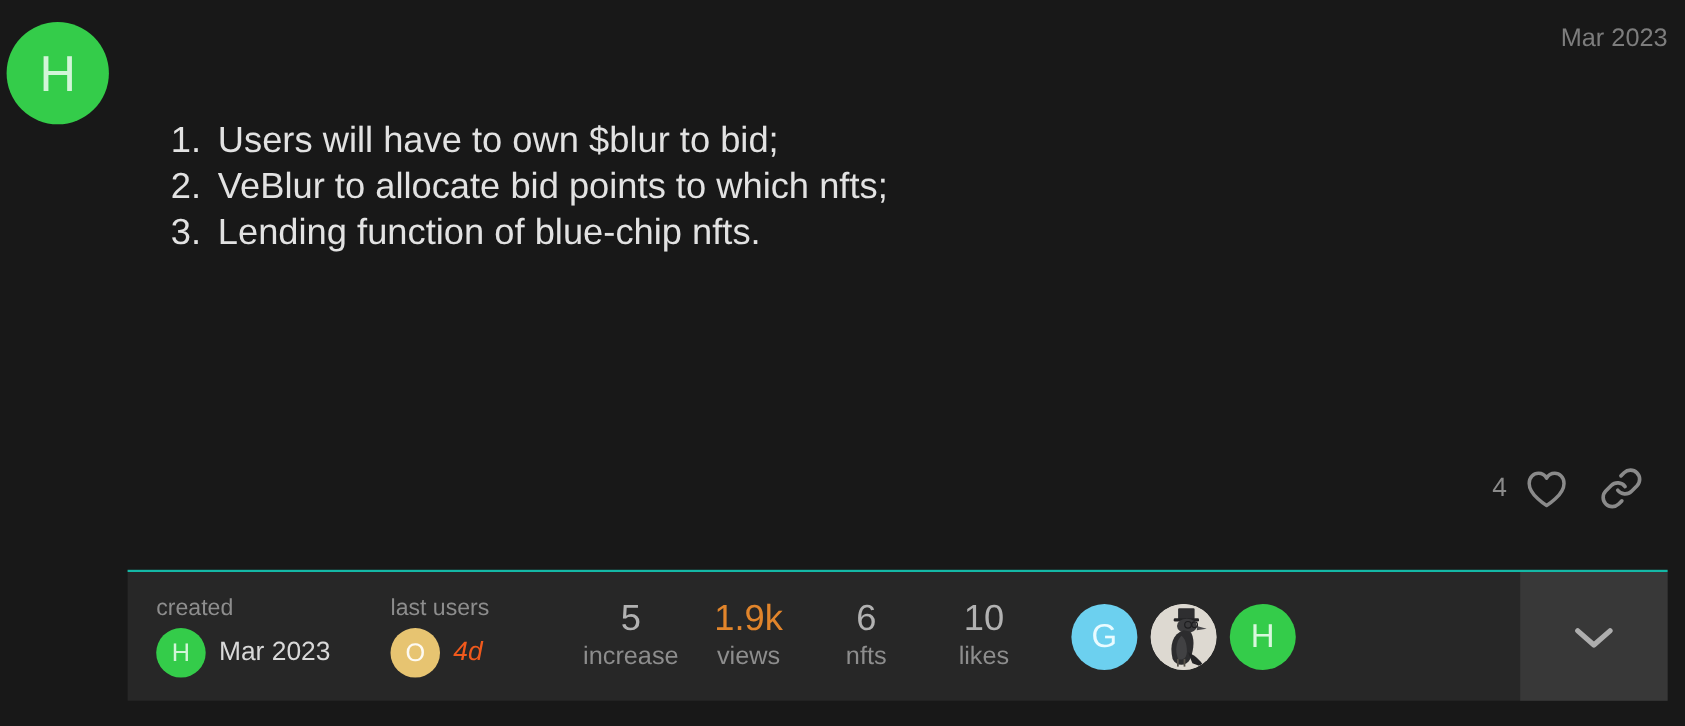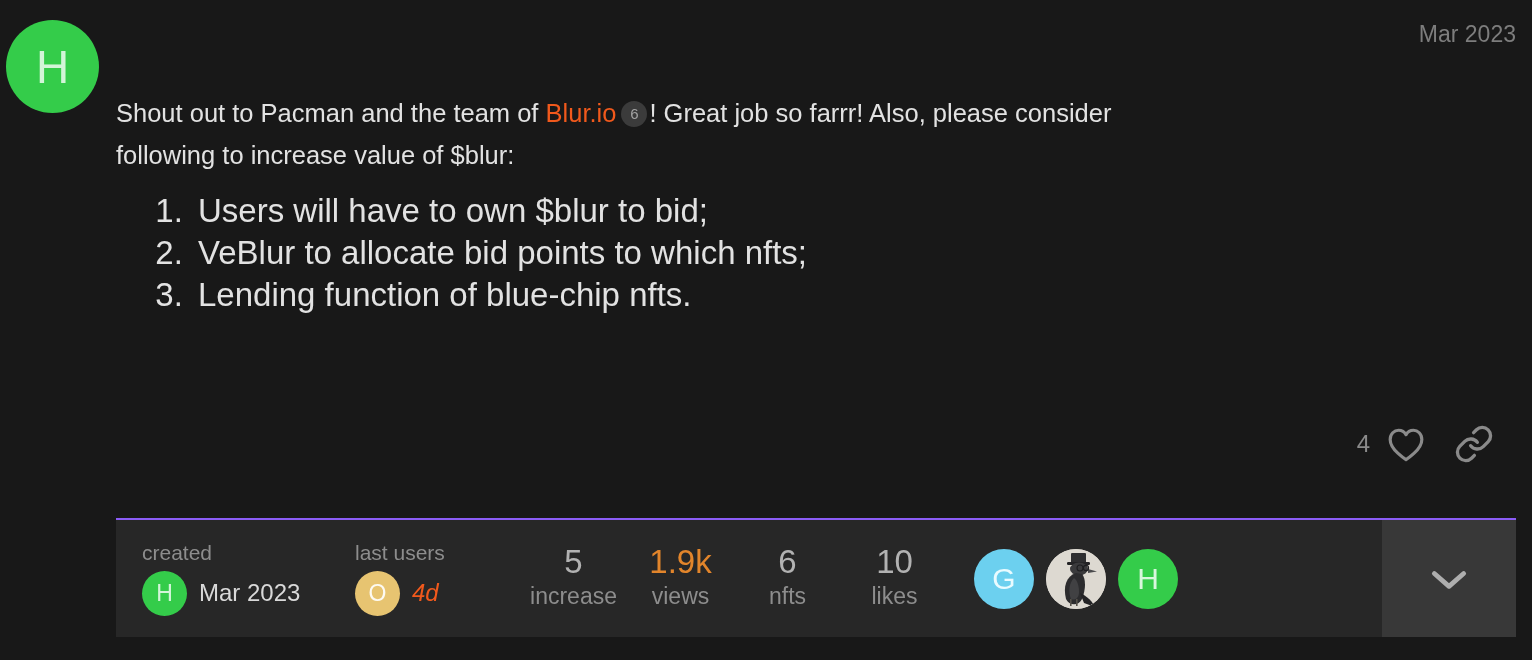--- a/index.html
+++ b/index.html
@@ -130,21 +130,21 @@
   .icon-btn.link-btn { margin-left: 20px; }
 
   
   .topic-summary {
     position: absolute;
     left: 116px;
     top: 518px;
     width: 1400px;
     height: 119px;
     background: #272727;
-    border-top: 2px solid #8b5cf6;
+    border-top: 2px solid #14b8a6;
     display: flex;
     align-items: stretch;
   }
 
   .summary-left {
     display: flex;
     align-items: stretch;
     padding-left: 26px;
   }
 
@@ -261,21 +261,20 @@
 
   <div class="author-avatar">
     <span>H</span>
   </div>
 
   <div class="post-header">
     <span class="post-date">Mar 2023</span>
   </div>
 
   <div class="post-body">
-    <p><span>Shout out to Pacman and the team of </span><a class="inline-link" href="#">Blur.io</a><span class="link-badge">6</span><span>! Great job so farrr! Also, please consider following to increase value of $blur:</span></p>
 
     <ol class="post-list">
       <li>Users will have to own $blur to bid;</li>
       <li>VeBlur to allocate bid points to which nfts;</li>
       <li>Lending function of blue-chip nfts.</li>
     </ol>
   </div>
 
   <div class="post-actions">
     <span class="like-count">4</span>

